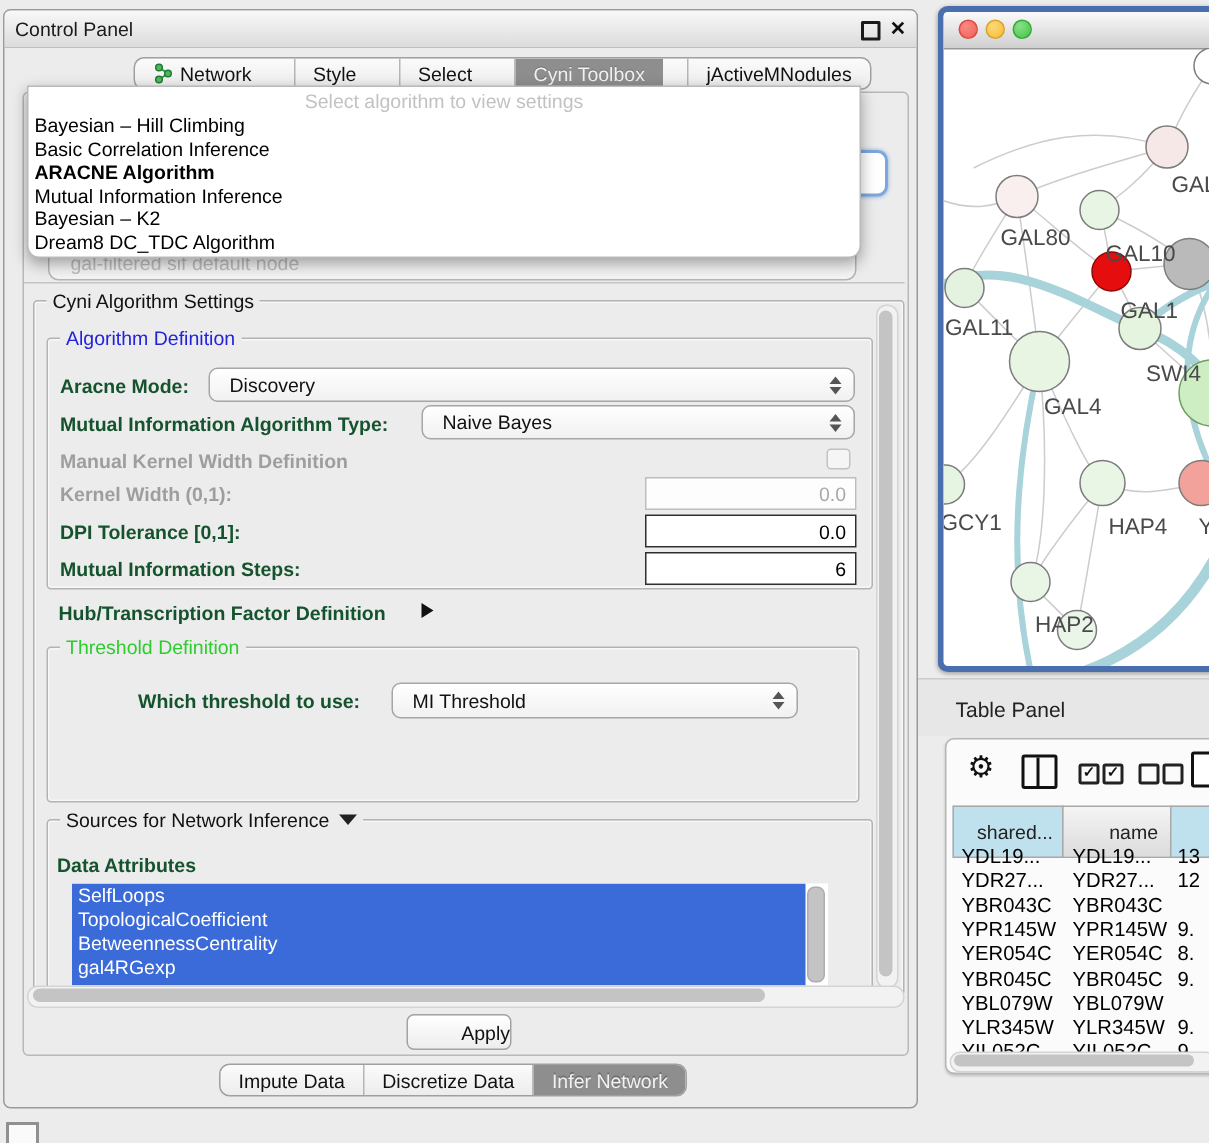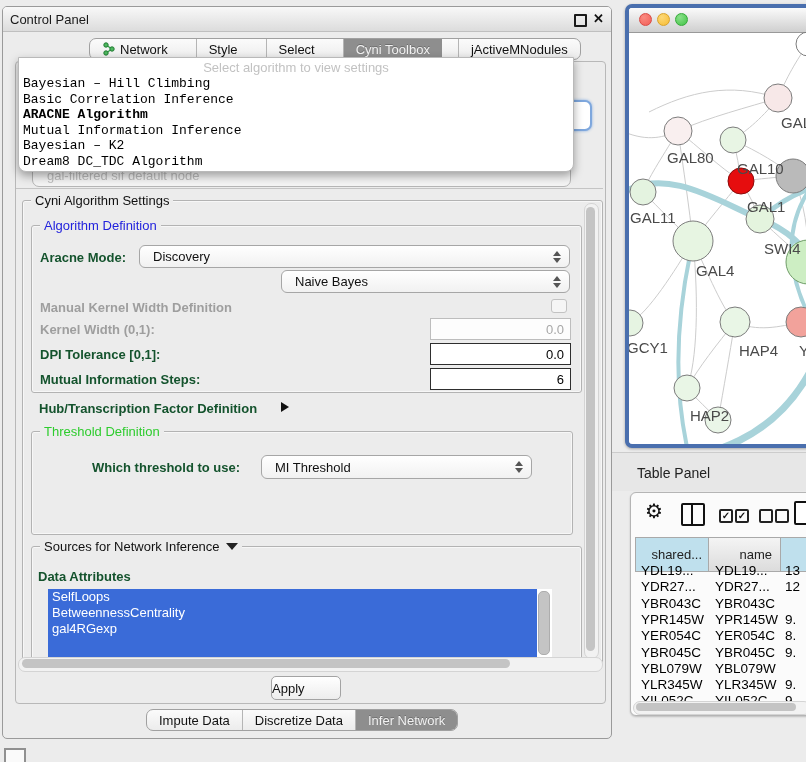--- a/index.html
+++ b/index.html
@@ -41,26 +41,26 @@
   input.field{position:absolute;text-align:right;font-size:13px;font-family:"Liberation Sans",sans-serif;
     border:1px solid #2e2e2e;background:#fff;color:#000;padding:0 6px;box-sizing:border-box;}
   input.field.dis{border:1px solid #bdbdbd;color:#a8a8a8;background:#fdfdfd;}
   .checkbox{border:1px solid #c2c2c2;border-radius:3px;background:#f5f5f5;}
   .tri-right{width:0;height:0;border-top:5px solid transparent;border-bottom:5px solid transparent;border-left:8px solid #111;display:inline-block;}
   .tri-down{width:0;height:0;border-left:6px solid transparent;border-right:6px solid transparent;border-top:7px solid #222;display:inline-block;}
   .list-item{height:16px;line-height:16px;font-size:13px;color:#fff;padding-left:4px;white-space:nowrap;overflow:hidden;}
   .sb-track{background:#f2f2f2;border:1px solid #d4d4d4;border-radius:7px;}
   .sb-thumb{background:#c4c4c4;border-radius:5px;}
   .btn{background:linear-gradient(#ffffff,#ededed);border:1px solid #a3a3a3;border-radius:5px;
-    font-size:13px;color:#111;display:flex;align-items:center;justify-content:flex-start;}
+    font-size:13px;color:#111;display:flex;align-items:center;justify-content:flex-end;}
   
   #algo-dropdown{left:18px;top:57px;width:554px;height:113px;background:#fff;border:1px solid #b9b9b9;
     border-radius:0 0 8px 8px;box-shadow:0 4px 10px rgba(0,0,0,.35);z-index:30;}
   .dd-placeholder{top:2px;left:0;right:0;text-align:center;font-size:13px;color:#c2c2c2;}
-  .dd-item{left:4px;right:4px;height:16px;font-size:13px;color:#000;line-height:16px;white-space:nowrap;font-family:Liberation Mono, monospace;}
+  .dd-item{left:4px;right:4px;height:16px;font-size:13px;color:#000;line-height:16px;white-space:nowrap;}
   .dd-item.sel{font-weight:bold;}
   
   #net-window{left:625px;top:4px;width:185px;height:444px;background:#fff;
     border:4px solid #4a6fae;border-right:none;border-radius:7px 0 0 7px;box-shadow:0 1px 3px rgba(0,0,0,.3);box-sizing:border-box;overflow:hidden;}
   .net-titlebar{left:0;top:0;right:0;height:24px;background:linear-gradient(#fafafa,#cfcfcf);border-bottom:1px solid #999;}
   .light{width:13px;height:13px;border-radius:50%;top:5px;}
   #table-bar{left:612px;top:452px;width:194px;height:38px;background:#e7e7e7;border-top:1px solid #cccccc;}
   #table-bar span{position:absolute;left:25px;top:12px;font-size:14px;color:#222;}
   #table-window{left:630px;top:492px;width:180px;height:222px;background:#fbfbfb;border:1px solid #b5b5b5;
     border-radius:6px 0 0 6px;box-shadow:0 1px 2px rgba(0,0,0,.2);}
@@ -131,20 +131,21 @@
 
           <span class="abs blabel" style="left:8px;top:24px;">Aracne Mode:</span>
           <div class="abs combo" style="left:107px;top:19px;width:431px;height:23px;">
             <span>Discovery</span>
             <span class="stepper">
                 <i class="up"></i>
                 <i class="dn"></i>
               </span>
           </div>
 
+          <span class="abs blabel" style="left:8px;top:49px;">Mutual Information Algorithm Type:</span>
           <div class="abs combo" style="left:249px;top:44px;width:289px;height:23px;">
             <span>Naive Bayes</span>
             <span class="stepper">
                 <i class="up"></i>
                 <i class="dn"></i>
               </span>
           </div>
 
           <span class="abs blabel dis" style="left:8px;top:74px;">Manual Kernel Width Definition</span>
           <div class="abs checkbox" style="left:519px;top:73px;width:14px;height:12px;"></div>
@@ -178,20 +179,21 @@
 
         <div class="abs groupbox" style="left:8px;top:345px;width:549px;height:113px;">
           <span class="gtitle" style="display:flex;align-items:center;gap:6px;">
             <span>Sources for Network Inference</span>
             <span class="tri-down"></span>
           </span>
           <span class="abs blabel" style="left:6px;top:22px;">Data Attributes</span>
           <div class="abs" style="left:16px;top:42px;width:504px;height:68px;background:#fff;overflow:hidden;">
             <div class="abs" style="left:0;top:0;width:489px;height:68px;background:#3a6bd8;">
               <div class="list-item">SelfLoops</div>
+              <div class="list-item">TopologicalCoefficient</div>
               <div class="list-item">BetweennessCentrality</div>
               <div class="list-item">gal4RGexp</div>
             </div>
             <div class="abs sb-thumb" style="left:490px;top:2px;width:10px;height:62px;border:1px solid #adadad;"></div>
           </div>
         </div>
       </div>
 
       <div class="abs sb-track" style="left:2px;top:595px;width:583px;height:13px;">
         <div class="abs sb-thumb" style="left:3px;top:1px;width:488px;height:9px;"></div>

